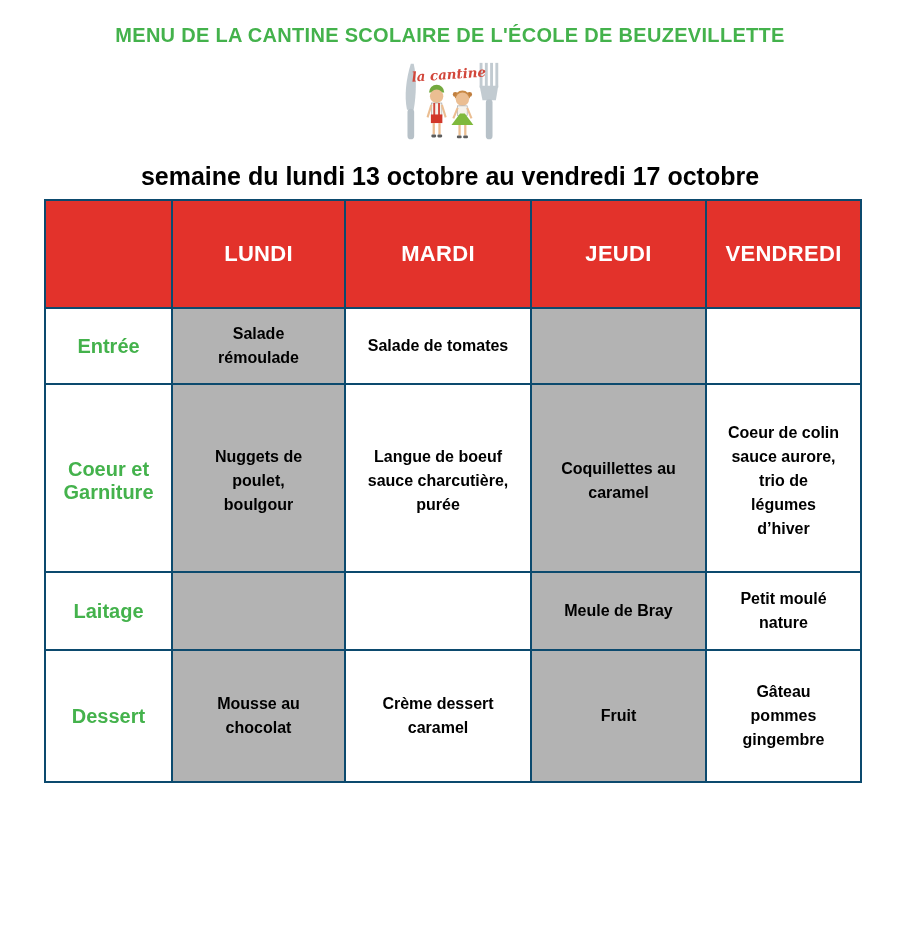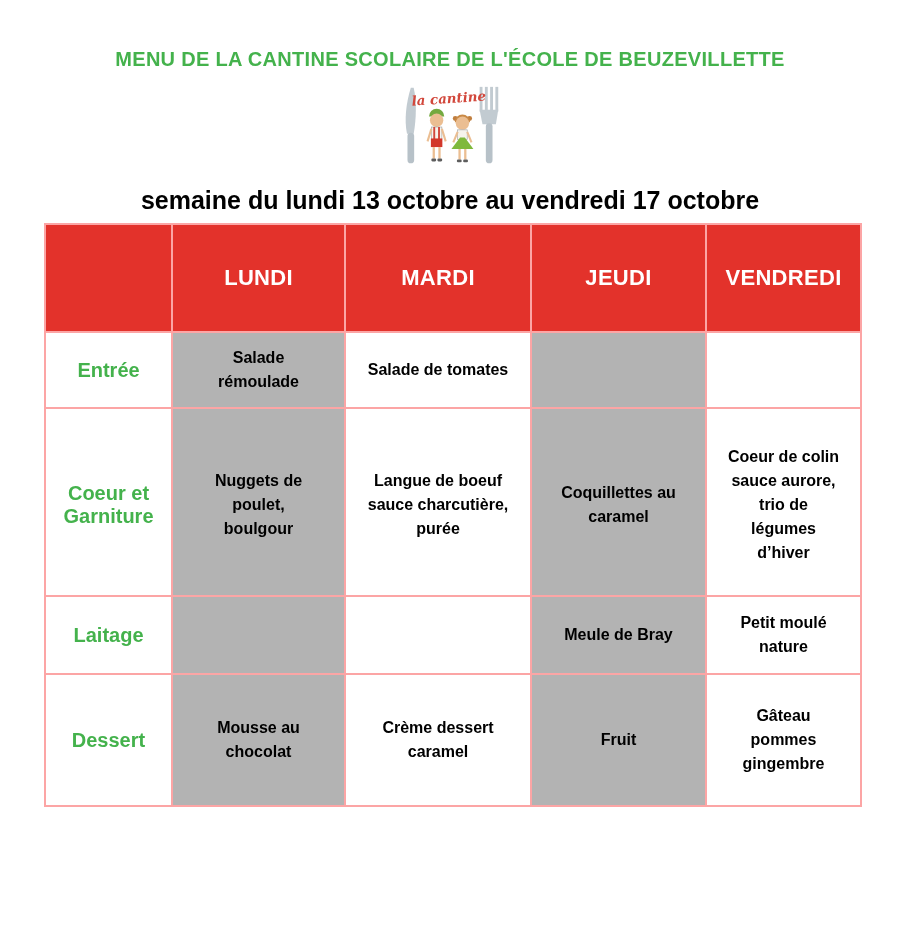--- a/index.html
+++ b/index.html
@@ -5,21 +5,21 @@
   html, body {
     margin: 0;
     padding: 0;
     background: #ffffff;
     width: 900px;
     font-family: "Liberation Sans", sans-serif;
   }
   .page {
     width: 900px;
     height: 935px;
-    padding-top: 48px;
+    padding-top: 24px;
     box-sizing: border-box;
   }
   .title {
     text-align: center;
     color: var(--green, #44B24C);
     font-size: 20px;
     font-weight: bold;
     letter-spacing: 0.3px;
     margin: 0 20px;
   }
@@ -36,21 +36,21 @@
     margin-top: 16px;
   }
   table.menu {
     border-collapse: collapse;
     table-layout: fixed;
     margin-left: 44px;
     margin-top: 8px;
     width: 816px;
   }
   table.menu th, table.menu td {
-    border: 2px solid #fca5a5;
+    border: 2px solid #0c4a6e;
     padding: 4px 8px;
     box-sizing: border-box;
     vertical-align: middle;
     text-align: center;
     white-space: pre-line;
     font-weight: bold;
   }
   tr.header-row th {
     background: var(--header-red, #E3322B);
     color: #ffffff;

